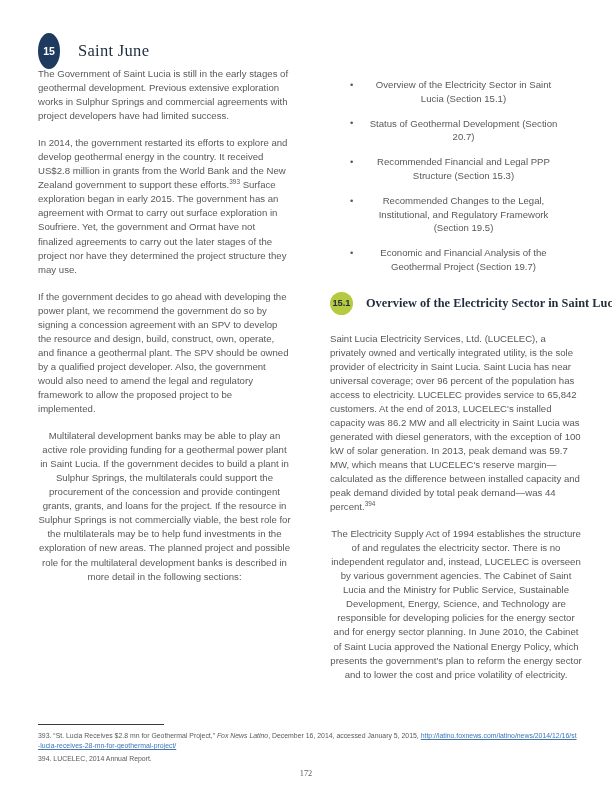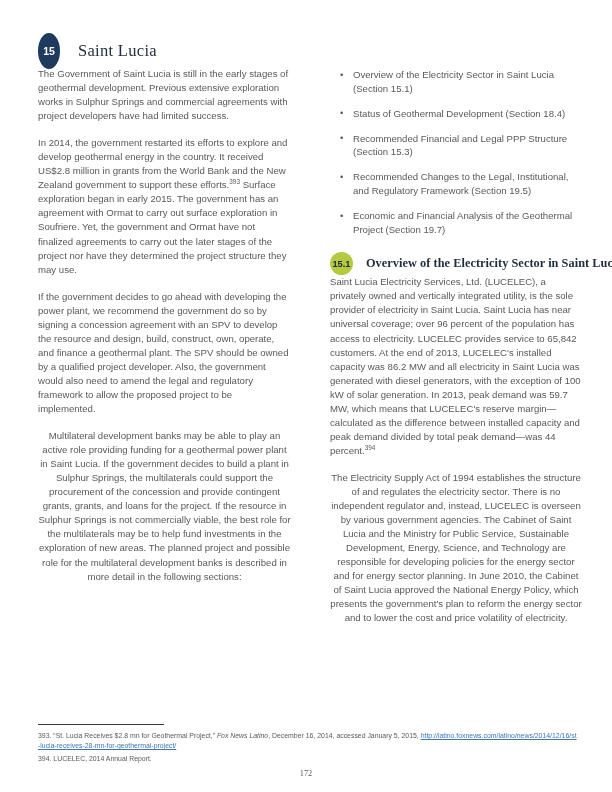--- a/index.html
+++ b/index.html
@@ -67,23 +67,24 @@
   p.body:last-child { margin-bottom: 0; text-align: center; }
 
   sup.fn {
     font-size: 6.4px;
     vertical-align: super;
     line-height: 0;
   }
 
   
   ul.toc-list {
-    margin: 8px;
+    margin: 18px;
     padding: 0;
     list-style: none;
+    text-align: center;
   }
   ul.toc-list li {
     position: relative;
     padding-left: 15px;
     margin-bottom: 11.5px;
     font-size: 9.6px;
     line-height: 13.6px;
     color: #58595b;
   }
   ul.toc-list li:before {
@@ -93,21 +94,21 @@
     top: -0.5px;
     font-size: 9.5px;
     color: #58595b;
   }
 
   
   .section-head {
     display: flex;
     align-items: center;
     margin-top: 16px;
-    margin-bottom: 0;
+    margin-bottom: 17px;
   }
   .section-badge {
     width: 23px;
     height: 23px;
     border-radius: 50%;
     background: #b5ca40;
     color: #1f2d3d;
     font-size: 9.3px;
     font-weight: bold;
     display: flex;
@@ -163,35 +164,35 @@
     color: #58595b;
   }
 </style>
 </head>
 <body>
 
 <div class="page">
 
   <div class="chapter-head">
     <div class="chapter-badge">15</div>
-    <div class="chapter-title">Saint Lucia</div>
+    <div class="chapter-title">Saint June</div>
   </div>
 
   <div class="col col-left">
     <p class="body">The Government of Saint Lucia is still in the early stages of geothermal development. Previous extensive exploration works in Sulphur Springs and commercial agreements with project developers have had limited success.</p>
     <p class="body"><span>In 2014, the government restarted its efforts to explore and develop geothermal energy in the country. It received US$2.8 million in grants from the World Bank and the New Zealand government to support these efforts.</span><sup class="fn">393</sup> <span>Surface exploration began in early 2015. The government has an agreement with Ormat to carry out surface exploration in Soufriere. Yet, the government and Ormat have not finalized agreements to carry out the later stages of the project nor have they determined the project structure they may use.</span></p>
     <p class="body">If the government decides to go ahead with developing the power plant, we recommend the government do so by signing a concession agreement with an SPV to develop the resource and design, build, construct, own, operate, and finance a geothermal plant. The SPV should be owned by a qualified project developer. Also, the government would also need to amend the legal and regulatory framework to allow the proposed project to be implemented.</p>
     <p class="body">Multilateral development banks may be able to play an active role providing funding for a geothermal power plant in Saint Lucia. If the government decides to build a plant in Sulphur Springs, the multilaterals could support the procurement of the concession and provide contingent grants, grants, and loans for the project. If the resource in Sulphur Springs is not commercially viable, the best role for the multilaterals may be to help fund investments in the exploration of new areas. The planned project and possible role for the multilateral development banks is described in more detail in the following sections:</p>
   </div>
 
   <div class="col col-right">
 
     <ul class="toc-list">
       <li>Overview of the Electricity Sector in Saint Lucia (Section 15.1)</li>
-      <li>Status of Geothermal Development (Section 18.4)</li>
+      <li>Status of Geothermal Development (Section 20.7)</li>
       <li>Recommended Financial and Legal PPP Structure (Section 15.3)</li>
       <li>Recommended Changes to the Legal, Institutional, and Regulatory Framework (Section 19.5)</li>
       <li>Economic and Financial Analysis of the Geothermal Project (Section 19.7)</li>
     </ul>
 
     <div class="section-head">
       <div class="section-badge">15.1</div>
       <div class="section-title">Overview of the Electricity Sector in Saint Lucia</div>
     </div>
 

